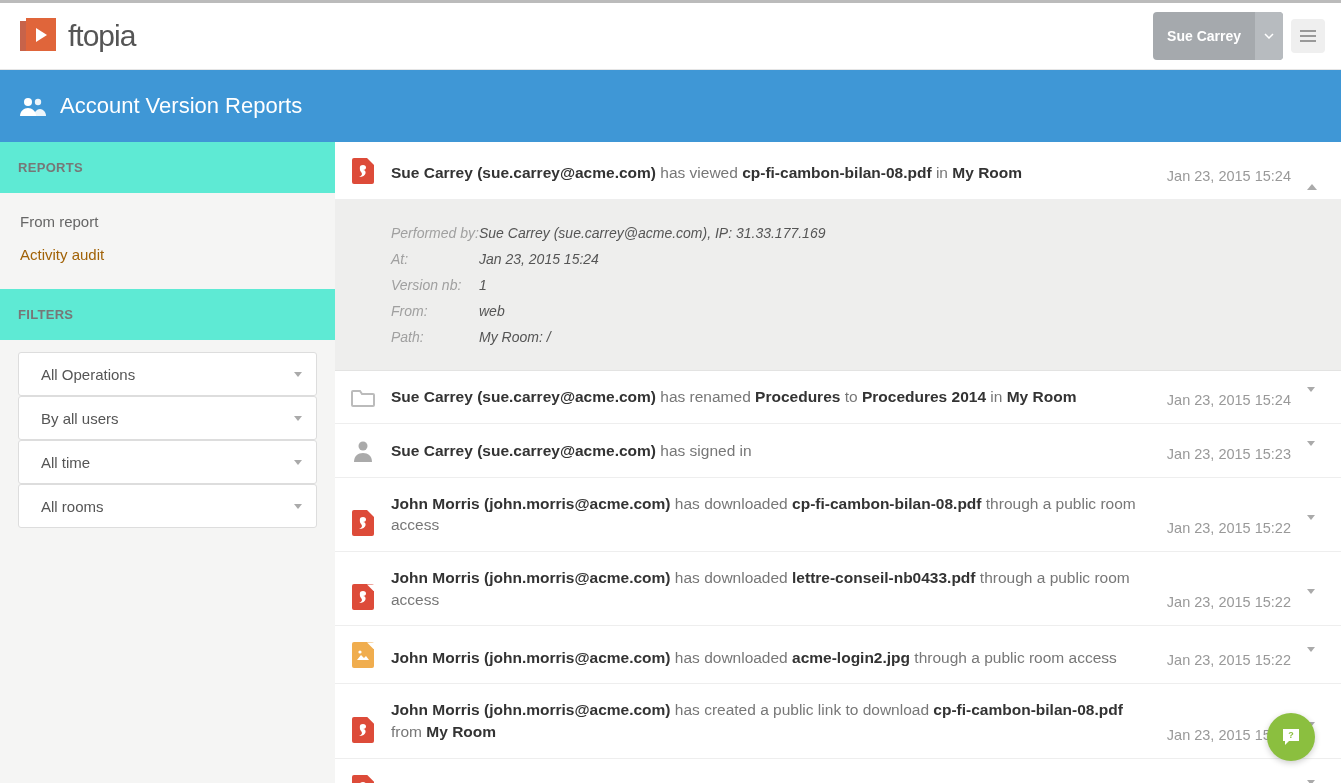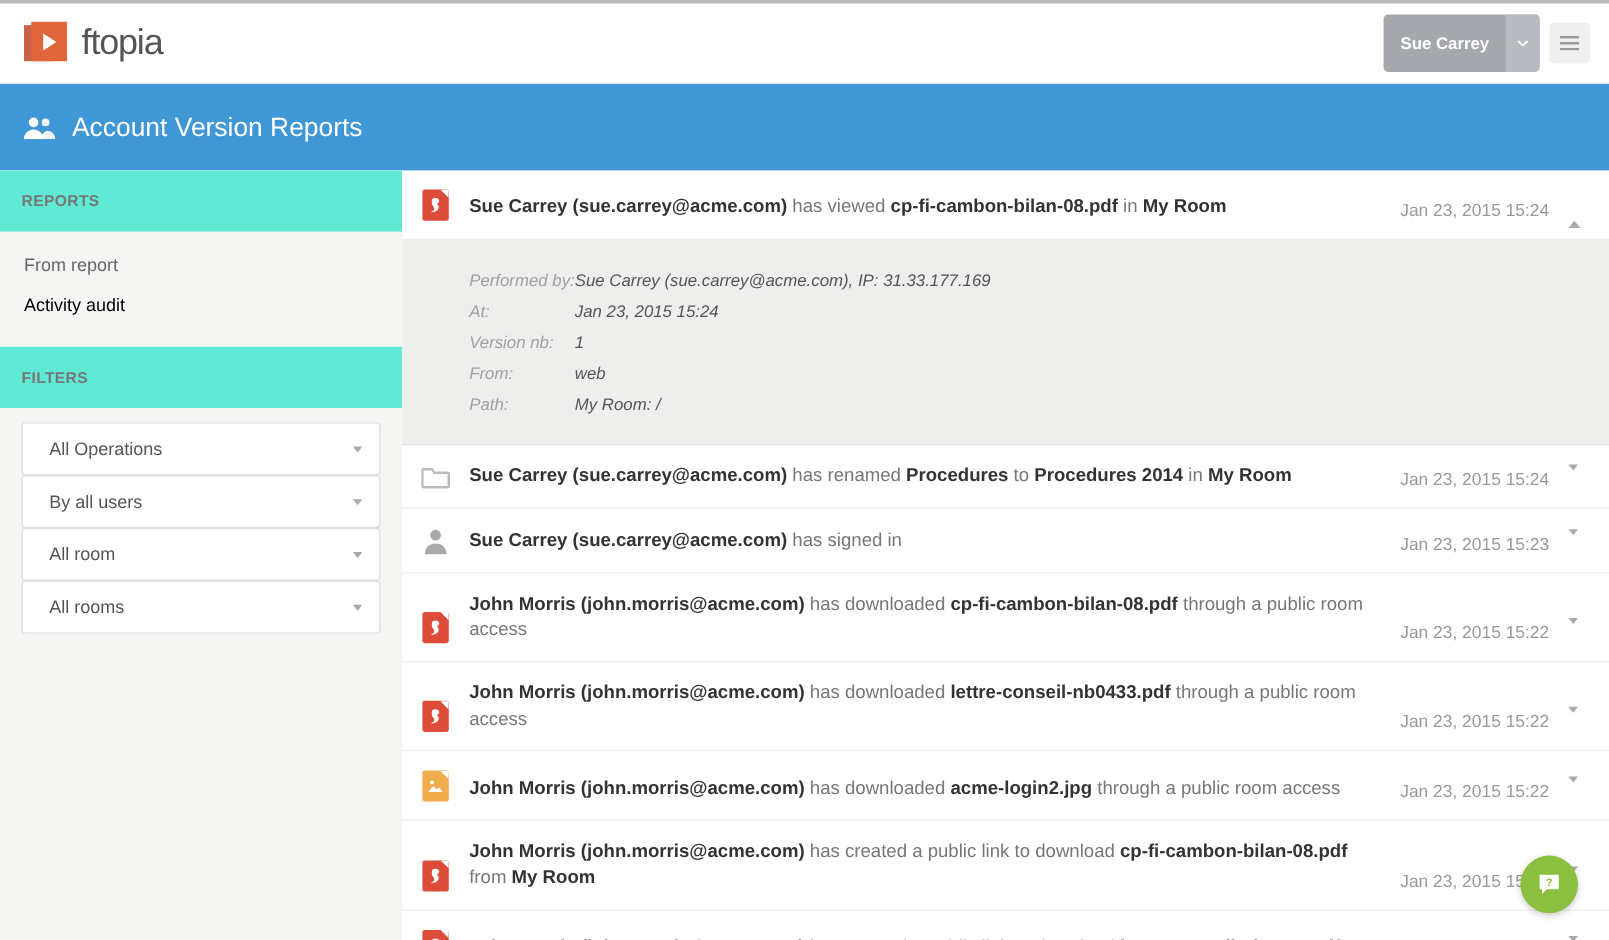--- a/index.html
+++ b/index.html
@@ -66,21 +66,21 @@
     letter-spacing: 0.3px;
   }
   .side-links { padding: 12px 0 18px 0; }
   .side-link {
     display: block;
     padding: 8px 20px;
     font-size: 15px;
     color: #666;
     cursor: pointer;
   }
-  .side-link.active { color: #000000; font-weight: 500; }
+  .side-link.active { color: #a16207; font-weight: 500; }
   .filters { padding: 12px 18px 0 18px; display: flex; flex-direction: column; }
   .select-box {
     position: relative;
     background: #fff;
     border: 1px solid #ddd;
     border-radius: 3px;
     height: 44px;
     display: flex; align-items: center;
     padding: 0 22px;
     font-size: 15px;
@@ -199,21 +199,21 @@
     <div class="filters">
       <div class="select-box">
         <span>All Operations</span>
         <span class="chev chev-down"></span>
       </div>
       <div class="select-box">
         <span>By all users</span>
         <span class="chev chev-down"></span>
       </div>
       <div class="select-box">
-        <span>All room</span>
+        <span>All time</span>
         <span class="chev chev-down"></span>
       </div>
       <div class="select-box">
         <span>All rooms</span>
         <span class="chev chev-down"></span>
       </div>
     </div>
   </div>
 
   <div class="content">

